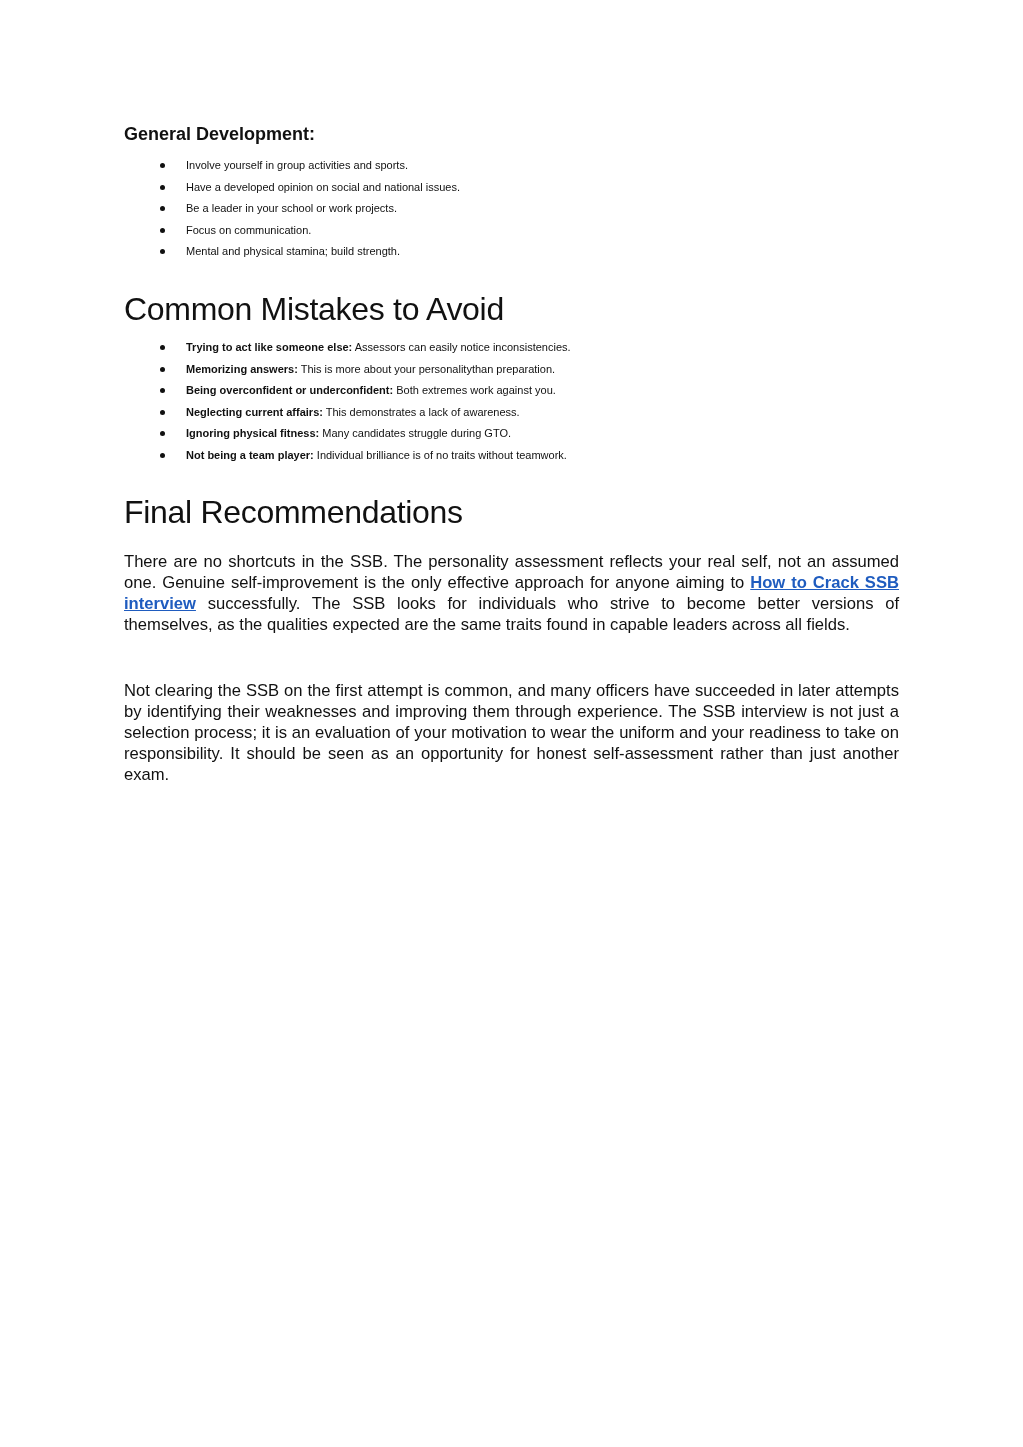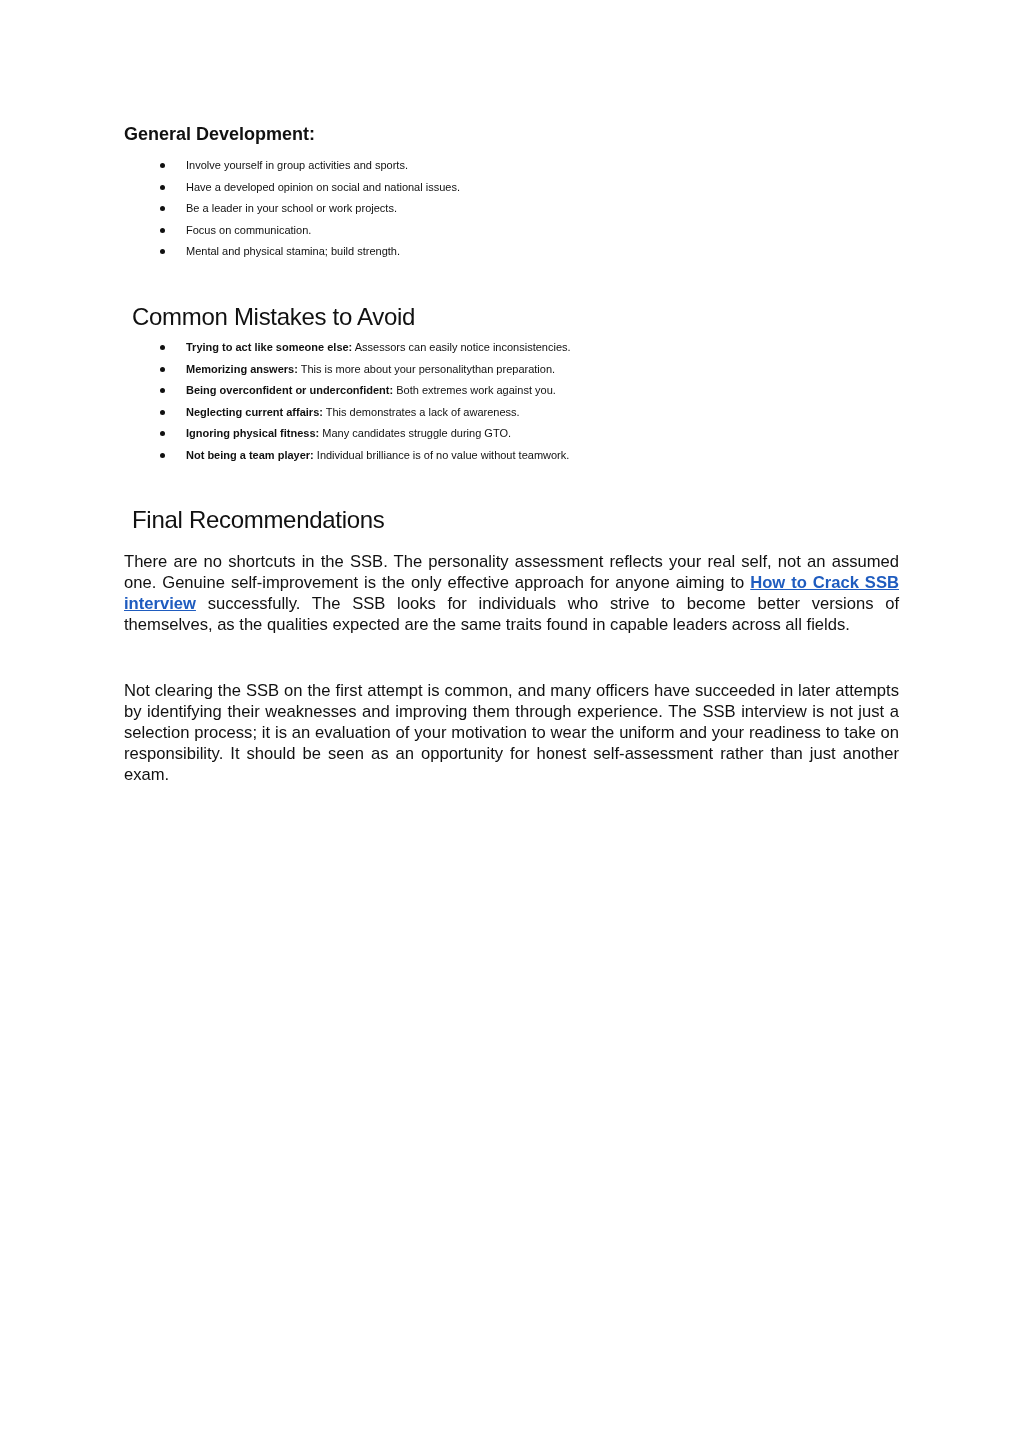--- a/index.html
+++ b/index.html
@@ -17,22 +17,22 @@
     position: relative; padding-left: 62px; font-size: 11px; line-height: 21.6px;
     white-space: nowrap;
   }
   ul.bullets li .dot {
     position: absolute; left: 36px; top: 8px; width: 5px; height: 5px;
     border-radius: 50%; background: #111;
   }
   .list1 { top: 155px; }
   .list2 { top: 337px; }
   h2 {
-    position: absolute; left: 0; margin: 8px; font-weight: normal;
-    font-size: 24px; line-height: 32px; letter-spacing: -0.3px;
+    position: absolute; left: 0; margin: 0; font-weight: normal;
+    font-size: 32px; line-height: 32px; letter-spacing: -0.3px;
   }
   .h-mistakes { top: 293px; }
   .h-final { top: 496px; }
   p.para {
     position: absolute; left: 0; margin: 0; width: 775px;
     font-size: 16.6px; line-height: 21px; text-align: justify;
   }
   .p1 { top: 551px; }
   .p2 { top: 680px; }
   b { font-weight: bold; }
@@ -54,21 +54,21 @@
   </ul>
 
   <h2 class="h-mistakes">Common Mistakes to Avoid</h2>
 
   <ul class="bullets list2">
     <li><span class="dot"></span><b>Trying to act like someone else:</b><span> Assessors can easily notice inconsistencies.</span></li>
     <li><span class="dot"></span><b>Memorizing answers:</b><span> This is more about your personalitythan preparation.</span></li>
     <li><span class="dot"></span><b>Being overconfident or underconfident:</b><span> Both extremes work against you.</span></li>
     <li><span class="dot"></span><b>Neglecting current affairs:</b><span> This demonstrates a lack of awareness.</span></li>
     <li><span class="dot"></span><b>Ignoring physical fitness:</b><span> Many candidates struggle during GTO.</span></li>
-    <li><span class="dot"></span><b>Not being a team player:</b><span> Individual brilliance is of no value without teamwork.</span></li>
+    <li><span class="dot"></span><b>Not being a team player:</b><span> Individual brilliance is of no traits without teamwork.</span></li>
   </ul>
 
   <h2 class="h-final">Final Recommendations</h2>
 
   <p class="para p1"><span>There are no shortcuts in the SSB. The personality assessment reflects your real self, not an assumed one. Genuine self-improvement is the only effective approach for anyone aiming to </span><a class="link" href="#">How to Crack SSB interview</a><span> successfully. The SSB looks for individuals who strive to become better versions of themselves, as the qualities expected are the same traits found in capable leaders across all fields.</span></p>
 
   <p class="para p2">Not clearing the SSB on the first attempt is common, and many officers have succeeded in later attempts by identifying their weaknesses and improving them through experience. The SSB interview is not just a selection process; it is an evaluation of your motivation to wear the uniform and your readiness to take on responsibility. It should be seen as an opportunity for honest self-assessment rather than just another exam.</p>
 
 </div>
 

